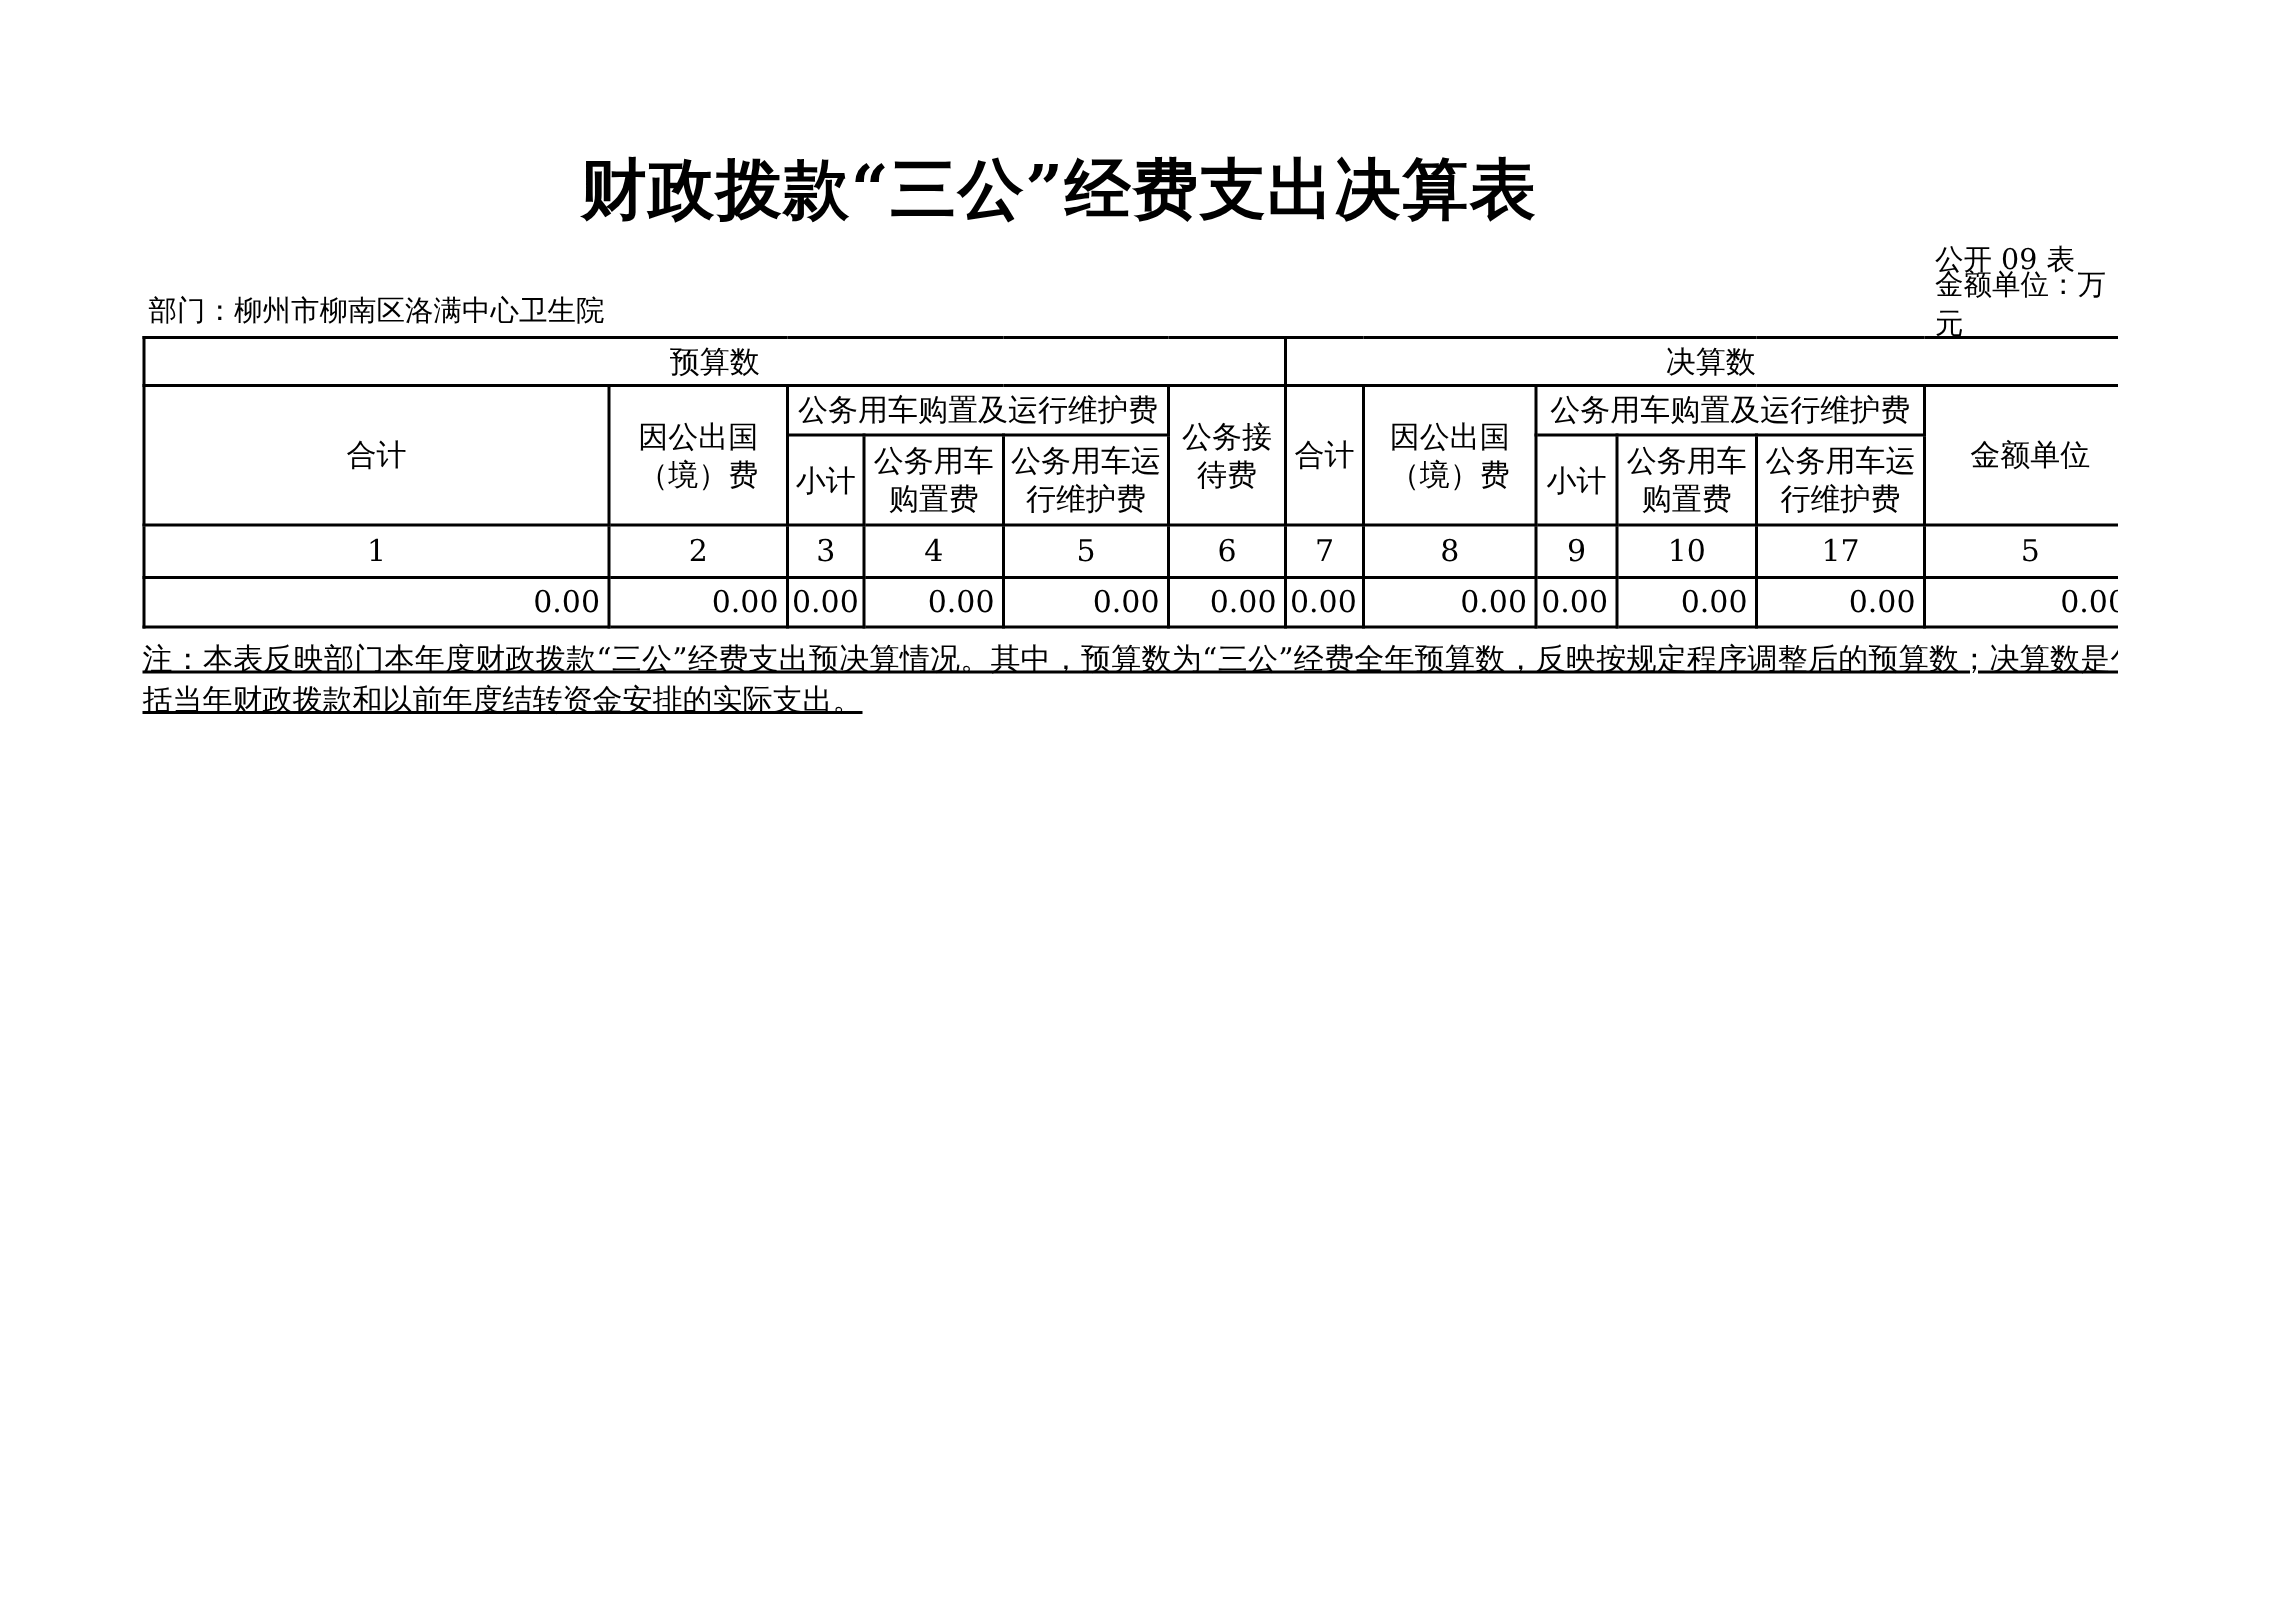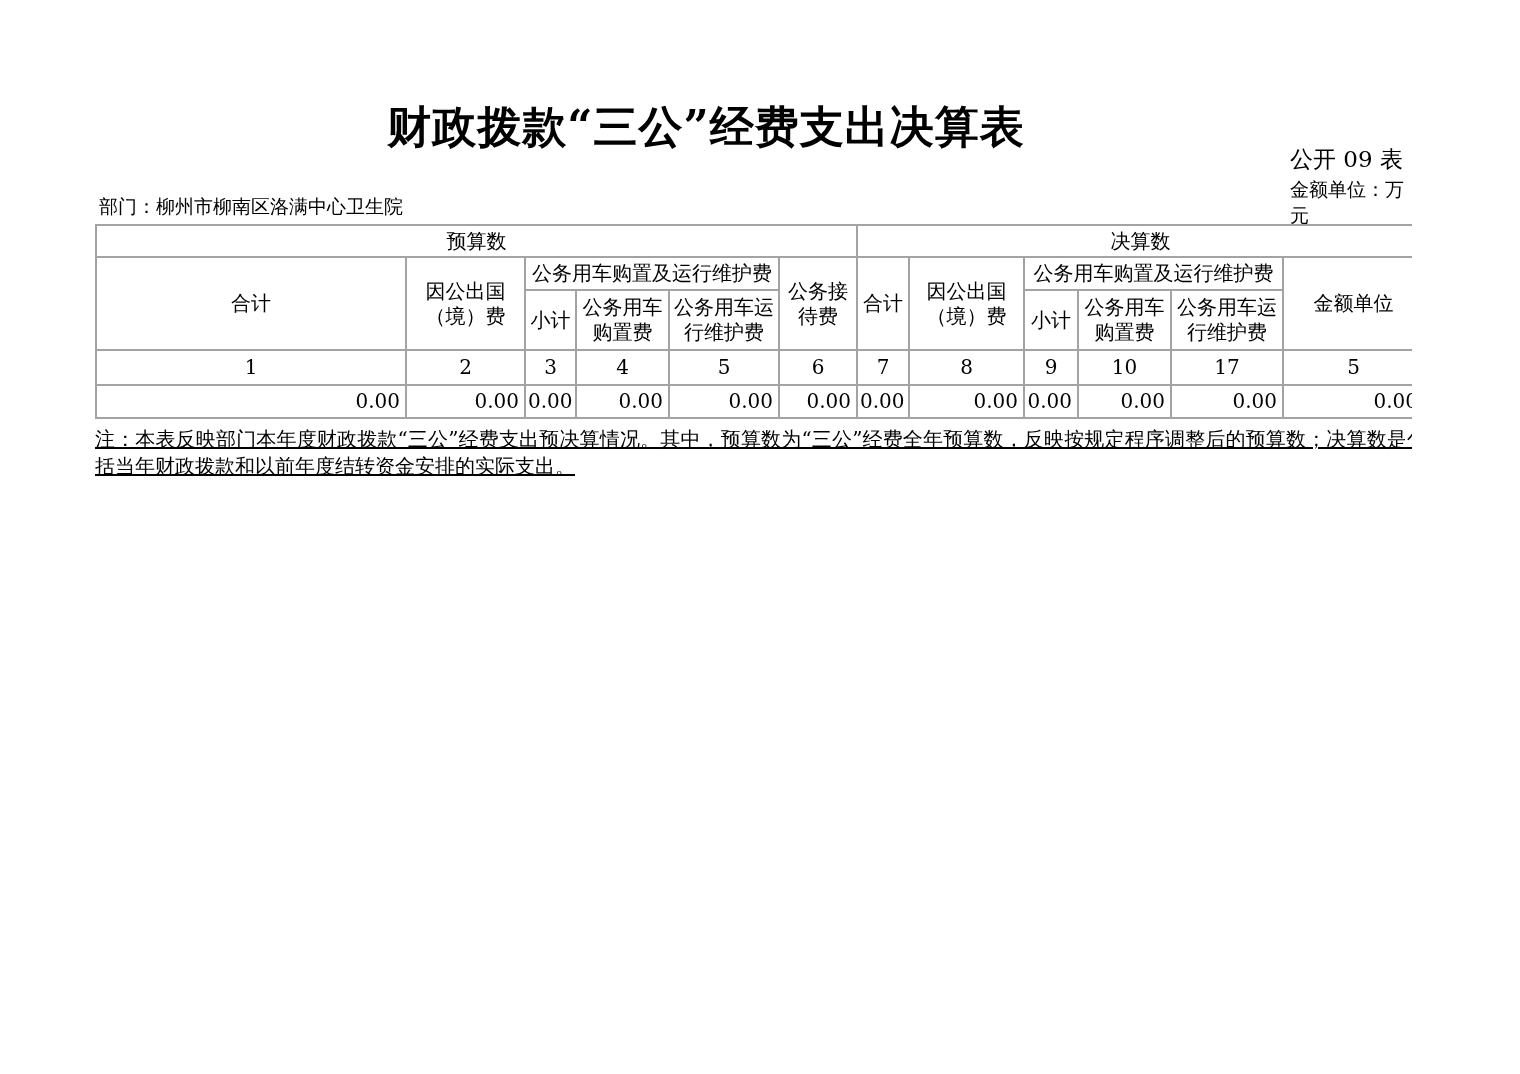--- a/index.html
+++ b/index.html
@@ -19,42 +19,42 @@
     position: absolute;
     top: 102px; left: 0; width: 100%;
     text-align: center;
     font-size: 44px;
     font-weight: bold;
     letter-spacing: 1px;
     line-height: 1.15;
   }
   .meta-code {
     position: absolute;
-    left: 1290px; top: 144px;
-    font-size: 23px;
+    left: 1290px; top: 160px;
+    font-size: 19px;
   }
   .meta-dept {
     position: absolute;
     left: 99px; top: 194px;
     font-size: 19px;
   }
   .meta-unit {
     position: absolute;
     left: 1290px; top: 177px;
     font-size: 19px;
   }
   table.main {
     position: absolute;
     left: 95px; top: 224px;
     width: 1328px;
     border-collapse: collapse;
     table-layout: fixed;
   }
   table.main th, table.main td {
-    border: 2px solid #a3a3a3;
+    border: 2px solid #000000;
     font-weight: normal;
     font-size: 20px;
     line-height: 1.25;
     text-align: center;
     vertical-align: middle;
     white-space: pre-line;
     padding: 0 2px;
     overflow: hidden;
   }
   tr.row-sections th { height: 32px; }

